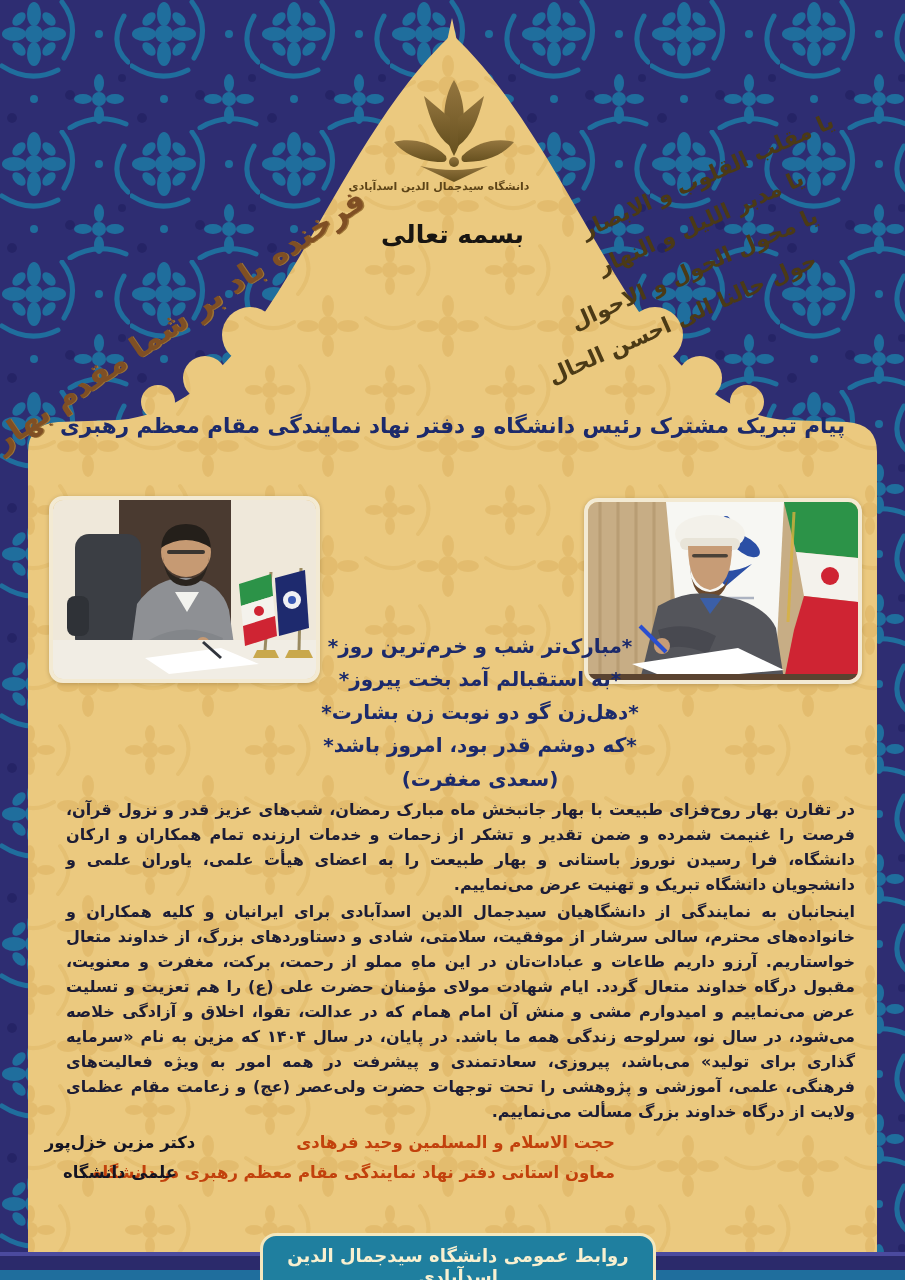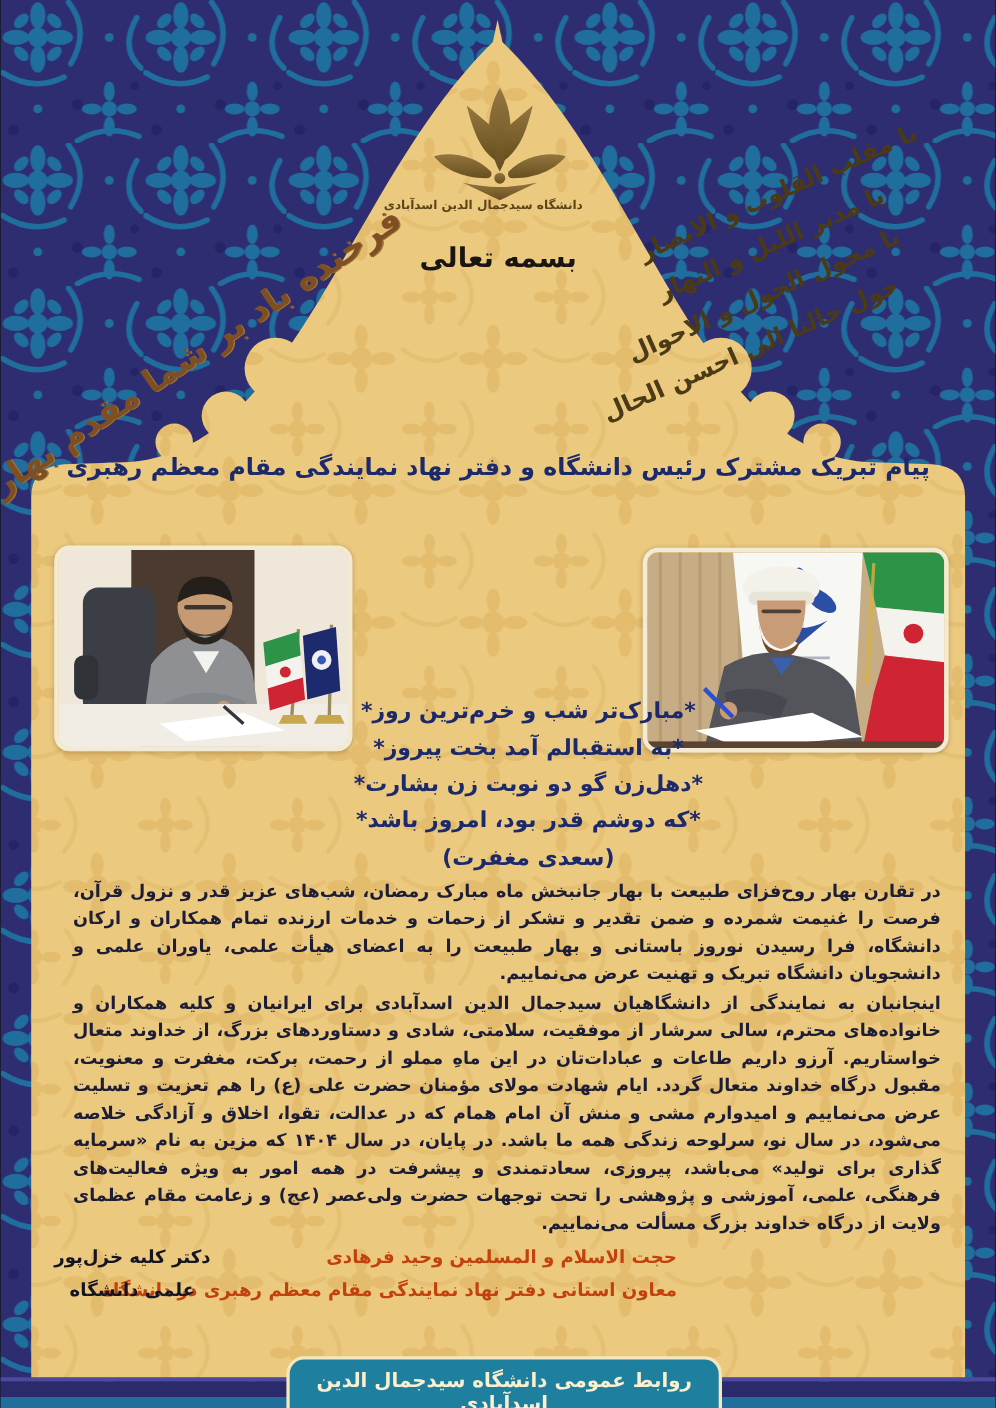--- a/index.html
+++ b/index.html
@@ -267,21 +267,21 @@
   <div id="bodytext" class="abs">
     <p class="fa">در تقارن بهار روح‌فزای طبیعت با بهار جانبخش ماه مبارک رمضان، شب‌های عزیز قدر و نزول قرآن، فرصت را غنیمت شمرده و ضمن تقدیر و تشکر از زحمات و خدمات ارزنده تمام همکاران و ارکان دانشگاه، فرا رسیدن نوروز باستانی و بهار طبیعت را به اعضای هیأت علمی، یاوران علمی و دانشجویان دانشگاه تبریک و تهنیت عرض می‌نماییم.</p>
     <p class="fa">اینجانبان به نمایندگی از دانشگاهیان سیدجمال الدین اسدآبادی برای ایرانیان و کلیه همکاران و خانواده‌های محترم، سالی سرشار از موفقیت، سلامتی، شادی و دستاوردهای بزرگ، از خداوند متعال خواستاریم. آرزو داریم طاعات و عبادات‌تان در این ماهِ مملو از رحمت، برکت، مغفرت و معنویت، مقبول درگاه خداوند متعال گردد. ایام شهادت مولای مؤمنان حضرت علی (ع) را هم تعزیت و تسلیت عرض می‌نماییم و امیدوارم مشی و منش آن امام همام که در عدالت، تقوا، اخلاق و آزادگی خلاصه می‌شود، در سال نو، سرلوحه زندگی همه ما باشد. در پایان، در سال ۱۴۰۴ که مزین به نام «سرمایه گذاری برای تولید» می‌باشد، پیروزی، سعادتمندی و پیشرفت در همه امور به ویژه فعالیت‌های فرهنگی، علمی، آموزشی و پژوهشی را تحت توجهات حضرت ولی‌عصر (عج) و زعامت مقام عظمای ولایت از درگاه خداوند بزرگ مسألت می‌نماییم.</p>
   </div>
 
   <div id="sig-right" class="abs">
     <div class="sig-name fa">حجت الاسلام و المسلمین وحید فرهادی</div>
     <div class="sig-role fa">معاون استانی دفتر نهاد نمایندگی مقام معظم رهبری در دانشگاه</div>
   </div>
   <div id="sig-left" class="abs">
-    <div class="sig-name fa">دکتر کلیه خزل‌پور</div>
+    <div class="sig-name fa">دکتر مزین خزل‌پور</div>
     <div class="sig-role fa">علمی دانشگاه</div>
   </div>
 
   <div id="footer-badge" class="abs">
     <span class="fa">روابط عمومی دانشگاه سیدجمال الدین اسدآبادی</span>
   </div>
 
 </div>
 
 </body></html>

